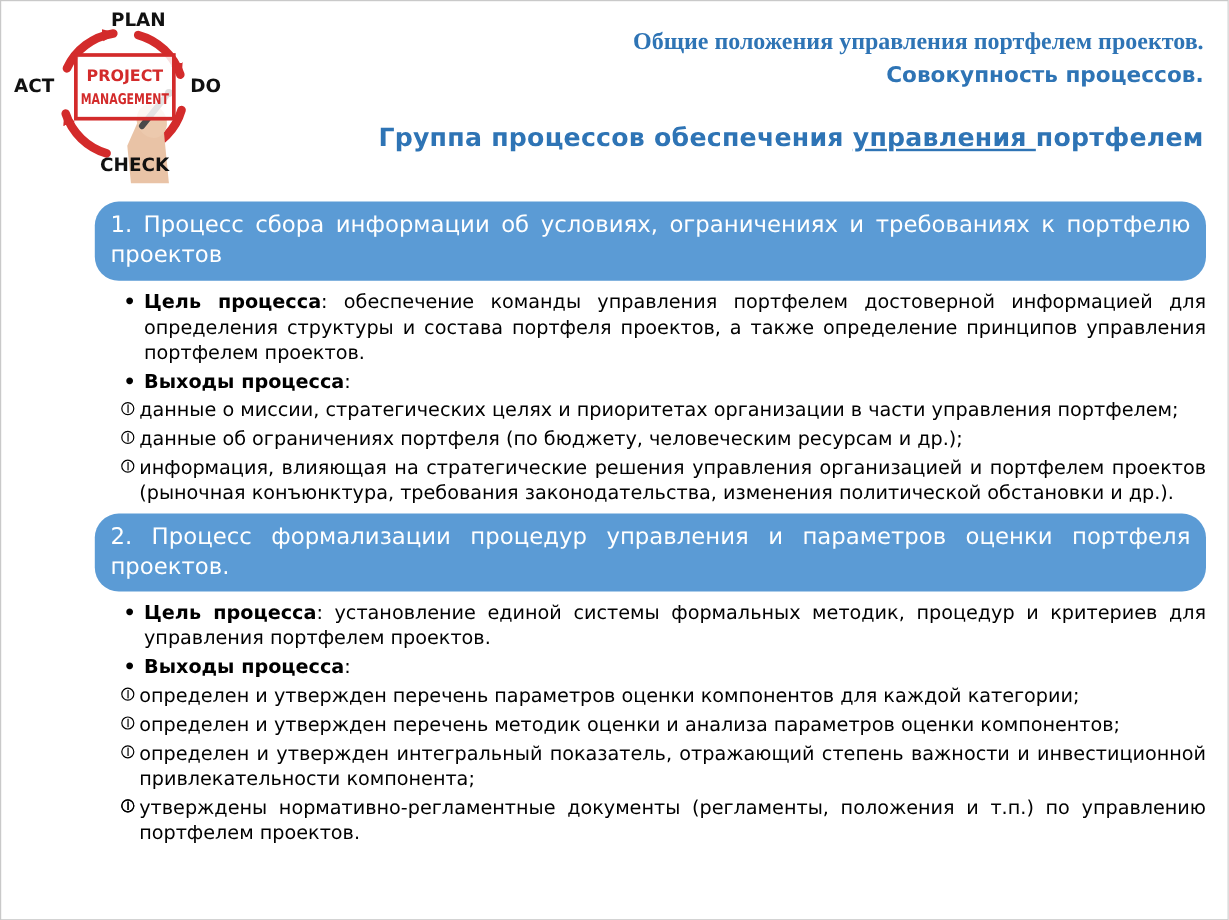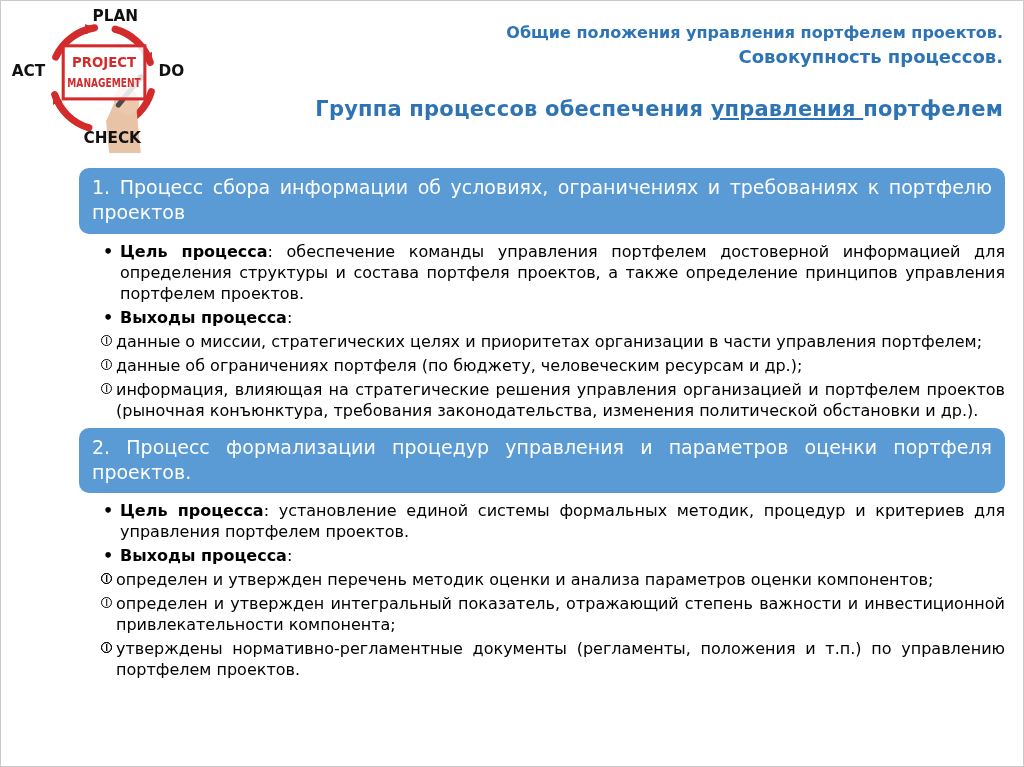--- a/index.html
+++ b/index.html
@@ -9,34 +9,34 @@
     border:1px solid #c9c9c9;
     background:#ffffff;
     font-family:"DejaVu Sans", sans-serif;
     color:#000;
     overflow:hidden;
   }
   
   .header{display:flex;align-items:flex-start;}
   .pdca{width:190px;height:148px;margin:4px 0 0 6px;flex:0 0 auto;}
   .titles{flex:1;text-align:right;padding:20px 20px 0 0;color:var(--title-blue,#2E74B5);font-weight:bold;line-height:1.45;}
-  .t1{font-size:16px;}
+  .t1{font-size:20px;font-family:Liberation Serif, serif;}
   .t2{font-size:18px;}
   .t3{font-size:21px;letter-spacing:.2px;margin-top:24px;}
   .t3 .u{text-decoration:underline;white-space:pre;}
   
   .sections{margin:15px 18px 0 78px;}
   .proc{margin-bottom:7px;}
   .bar{
     background:var(--accent,#5B9BD5);
     color:#fff;
     font-size:19px;
     line-height:1.33;
     padding:7px 13px 8px 13px;
-    border-radius:10px;
+    border-radius:20px;
     text-align:justify;
   }
   .bullets{padding:7px 0 0 22px;}
   .bullet{position:relative;margin-bottom:3px;font-size:16px;line-height:21px;text-align:justify;}
   .bullet.dot{padding-left:19px;}
   .bullet.dot > .marker{position:absolute;left:2px;top:0;font-weight:bold;}
   .bullet.circle{padding-left:15px;}
   .circle-icon{
     position:absolute;left:0;top:4px;
     width:11px;height:11px;
@@ -107,21 +107,21 @@
           <div class="bullet circle"><span class="circle-icon"></span><span>данные о миссии, стратегических целях и приоритетах организации в части управления портфелем;</span></div>
           <div class="bullet circle"><span class="circle-icon"></span><span>данные об ограничениях портфеля (по бюджету, человеческим ресурсам и др.);</span></div>
           <div class="bullet circle"><span class="circle-icon"></span><span>информация, влияющая на стратегические решения управления организацией и портфелем проектов (рыночная конъюнктура, требования законодательства, изменения политической обстановки и др.).</span></div>
         </div>
       </section>
       <section class="proc">
         <div class="bar">2. Процесс формализации процедур управления и параметров оценки портфеля проектов.</div>
         <div class="bullets">
           <div class="bullet dot"><span class="marker">•</span><span><strong>Цель процесса</strong>: установление единой системы формальных методик, процедур и критериев для управления портфелем проектов.</span></div>
           <div class="bullet dot"><span class="marker">•</span><span><strong>Выходы процесса</strong>:</span></div>
-          <div class="bullet circle"><span class="circle-icon"></span></div>
+          <div class="bullet circle"><span class="circle-icon"></span><span>определен и утвержден перечень параметров оценки компонентов для каждой категории;</span></div>
           <div class="bullet circle"><span class="circle-icon"></span><span>определен и утвержден перечень методик оценки и анализа параметров оценки компонентов;</span></div>
           <div class="bullet circle"><span class="circle-icon"></span><span>определен и утвержден интегральный показатель, отражающий степень важности и инвестиционной привлекательности компонента;</span></div>
           <div class="bullet circle"><span class="circle-icon"></span></div>
           <div class="bullet circle"><span class="circle-icon"></span><span>утверждены нормативно-регламентные документы (регламенты, положения и т.п.) по управлению портфелем проектов.</span></div>
         </div>
       </section>
     </div>
 
 </div>
 

